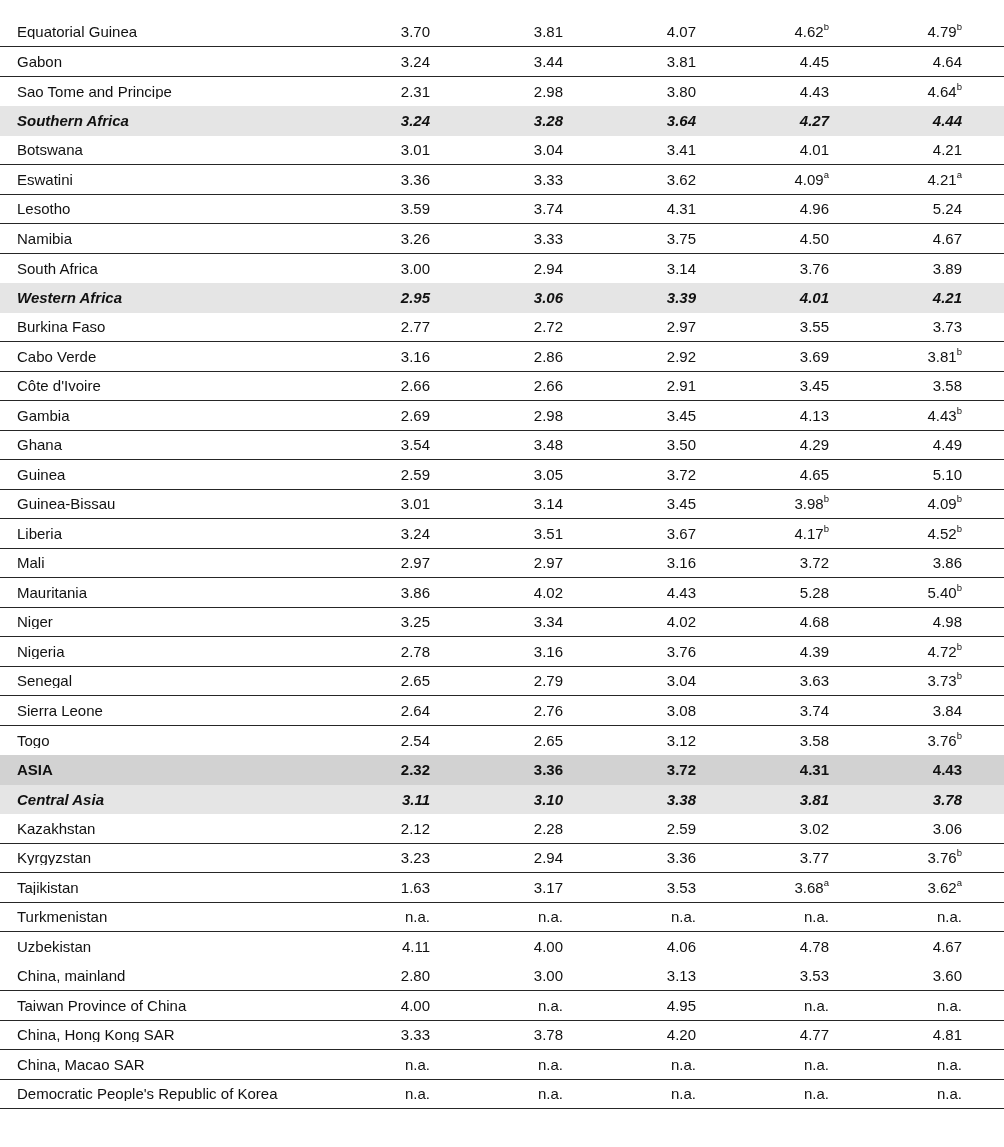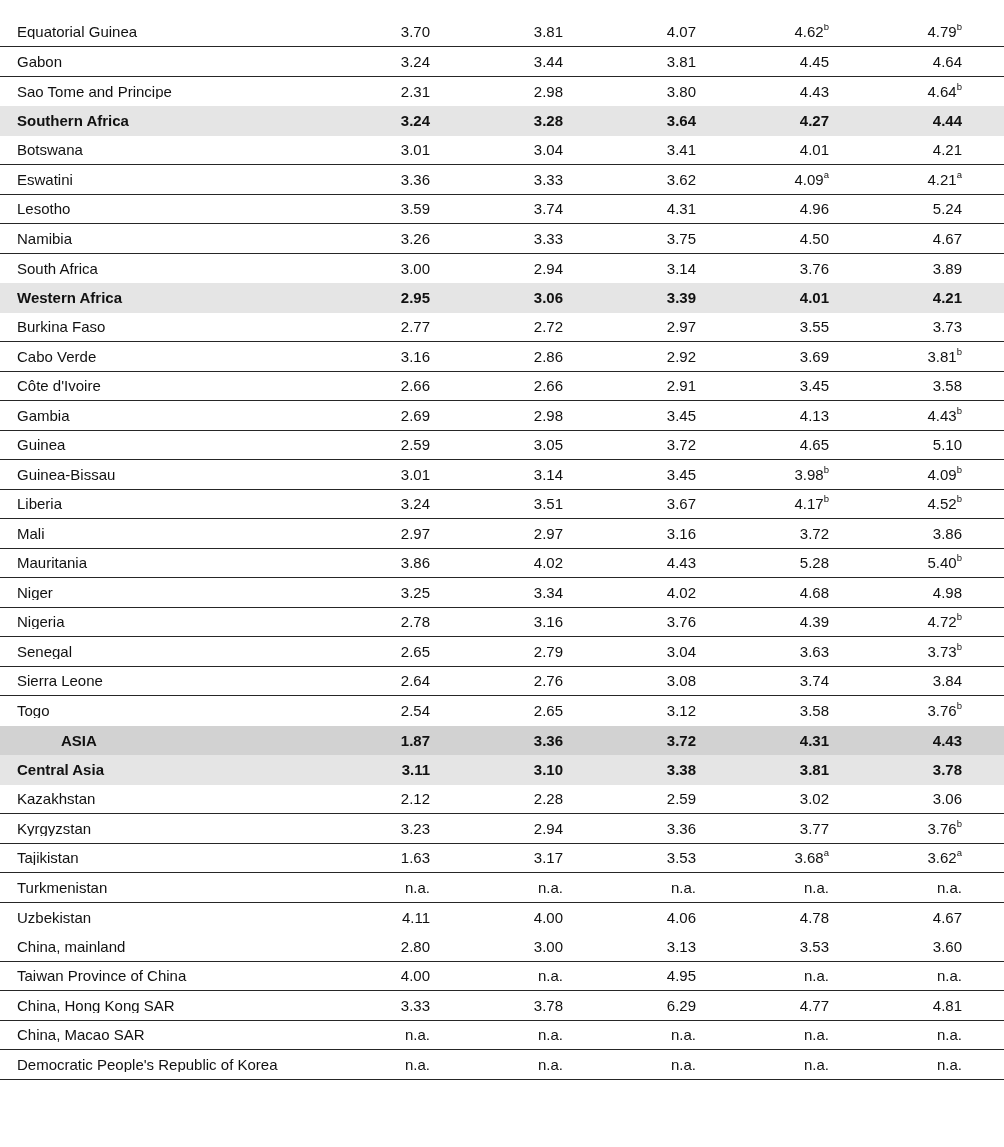--- a/index.html
+++ b/index.html
@@ -28,25 +28,25 @@
     padding-right: 42px;
     font-size: 15px;
     line-height: 1;
   }
   .row.bordered {
     border-bottom: 1.5px solid var(--border-color, #262626);
   }
   .row.subregion {
     background: var(--subregion-bg, #e5e5e5);
     font-weight: 700;
+    font-style: italic;
   }
   .row.region {
     background: var(--region-bg, #d2d2d2);
     font-weight: 700;
-    padding-left: 44px;
   }
   .cell.name {
     flex: 1 1 auto;
     padding-left: 17px;
     text-align: left;
     white-space: nowrap;
     overflow: hidden;
   }
   .cell.val {
     flex: 0 0 133px;
@@ -174,20 +174,28 @@
       </div>
       <div class="row country bordered">
     <div class="cell name">Gambia</div>
   <div class="cell val">2.69</div>
         <div class="cell val">2.98</div>
         <div class="cell val">3.45</div>
         <div class="cell val">4.13</div>
         <div class="cell val">4.43<sup>b</sup></div>
       </div>
       <div class="row country bordered">
+    <div class="cell name">Ghana</div>
+  <div class="cell val">3.54</div>
+        <div class="cell val">3.48</div>
+        <div class="cell val">3.50</div>
+        <div class="cell val">4.29</div>
+        <div class="cell val">4.49</div>
+      </div>
+      <div class="row country bordered">
     <div class="cell name">Guinea</div>
   <div class="cell val">2.59</div>
         <div class="cell val">3.05</div>
         <div class="cell val">3.72</div>
         <div class="cell val">4.65</div>
         <div class="cell val">5.10</div>
       </div>
       <div class="row country bordered">
     <div class="cell name">Guinea-Bissau</div>
   <div class="cell val">3.01</div>
@@ -255,21 +263,21 @@
       <div class="row country">
     <div class="cell name">Togo</div>
   <div class="cell val">2.54</div>
         <div class="cell val">2.65</div>
         <div class="cell val">3.12</div>
         <div class="cell val">3.58</div>
         <div class="cell val">3.76<sup>b</sup></div>
       </div>
       <div class="row region">
     <div class="cell name">ASIA</div>
-  <div class="cell val">1.87</div>
+  <div class="cell val">2.32</div>
         <div class="cell val">3.36</div>
         <div class="cell val">3.72</div>
         <div class="cell val">4.31</div>
         <div class="cell val">4.43</div>
       </div>
       <div class="row subregion">
     <div class="cell name">Central Asia</div>
   <div class="cell val">3.11</div>
         <div class="cell val">3.10</div>
         <div class="cell val">3.38</div>
@@ -329,21 +337,21 @@
   <div class="cell val">4.00</div>
         <div class="cell val">n.a.</div>
         <div class="cell val">4.95</div>
         <div class="cell val">n.a.</div>
         <div class="cell val">n.a.</div>
       </div>
       <div class="row country bordered">
     <div class="cell name">China, Hong Kong SAR</div>
   <div class="cell val">3.33</div>
         <div class="cell val">3.78</div>
-        <div class="cell val">6.29</div>
+        <div class="cell val">4.20</div>
         <div class="cell val">4.77</div>
         <div class="cell val">4.81</div>
       </div>
       <div class="row country bordered">
     <div class="cell name">China, Macao SAR</div>
   <div class="cell val">n.a.</div>
         <div class="cell val">n.a.</div>
         <div class="cell val">n.a.</div>
         <div class="cell val">n.a.</div>
         <div class="cell val">n.a.</div>

